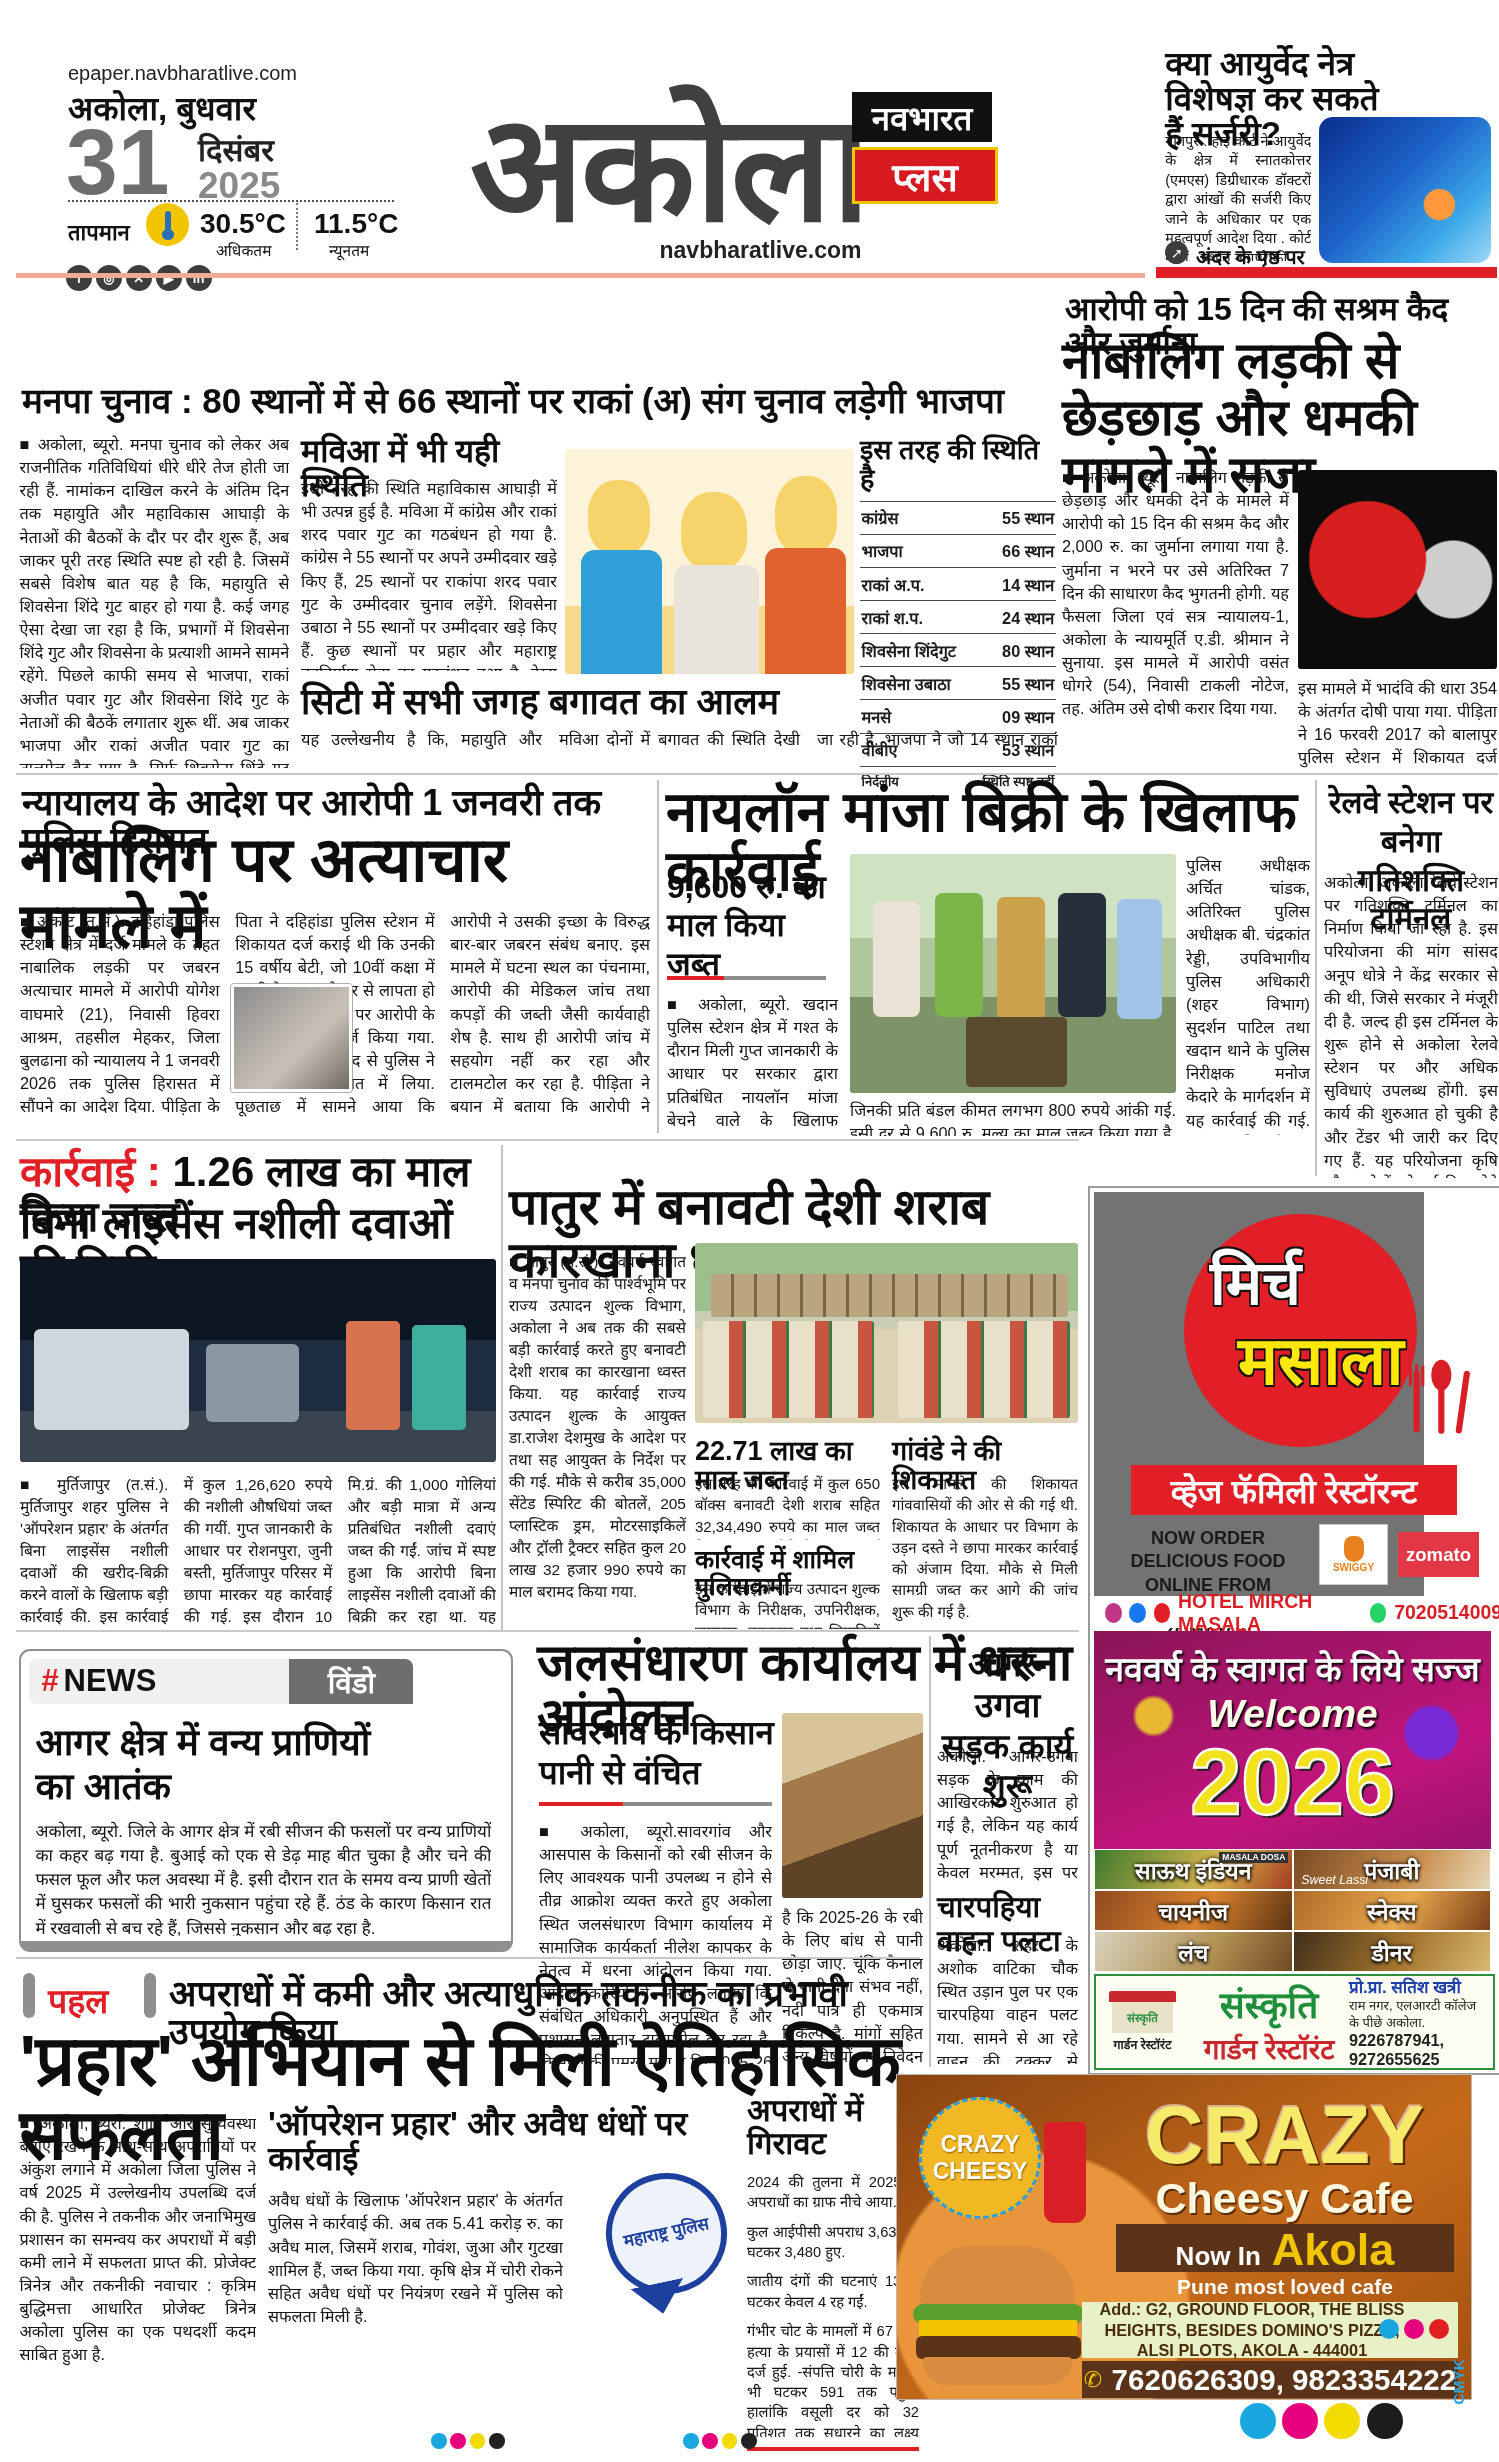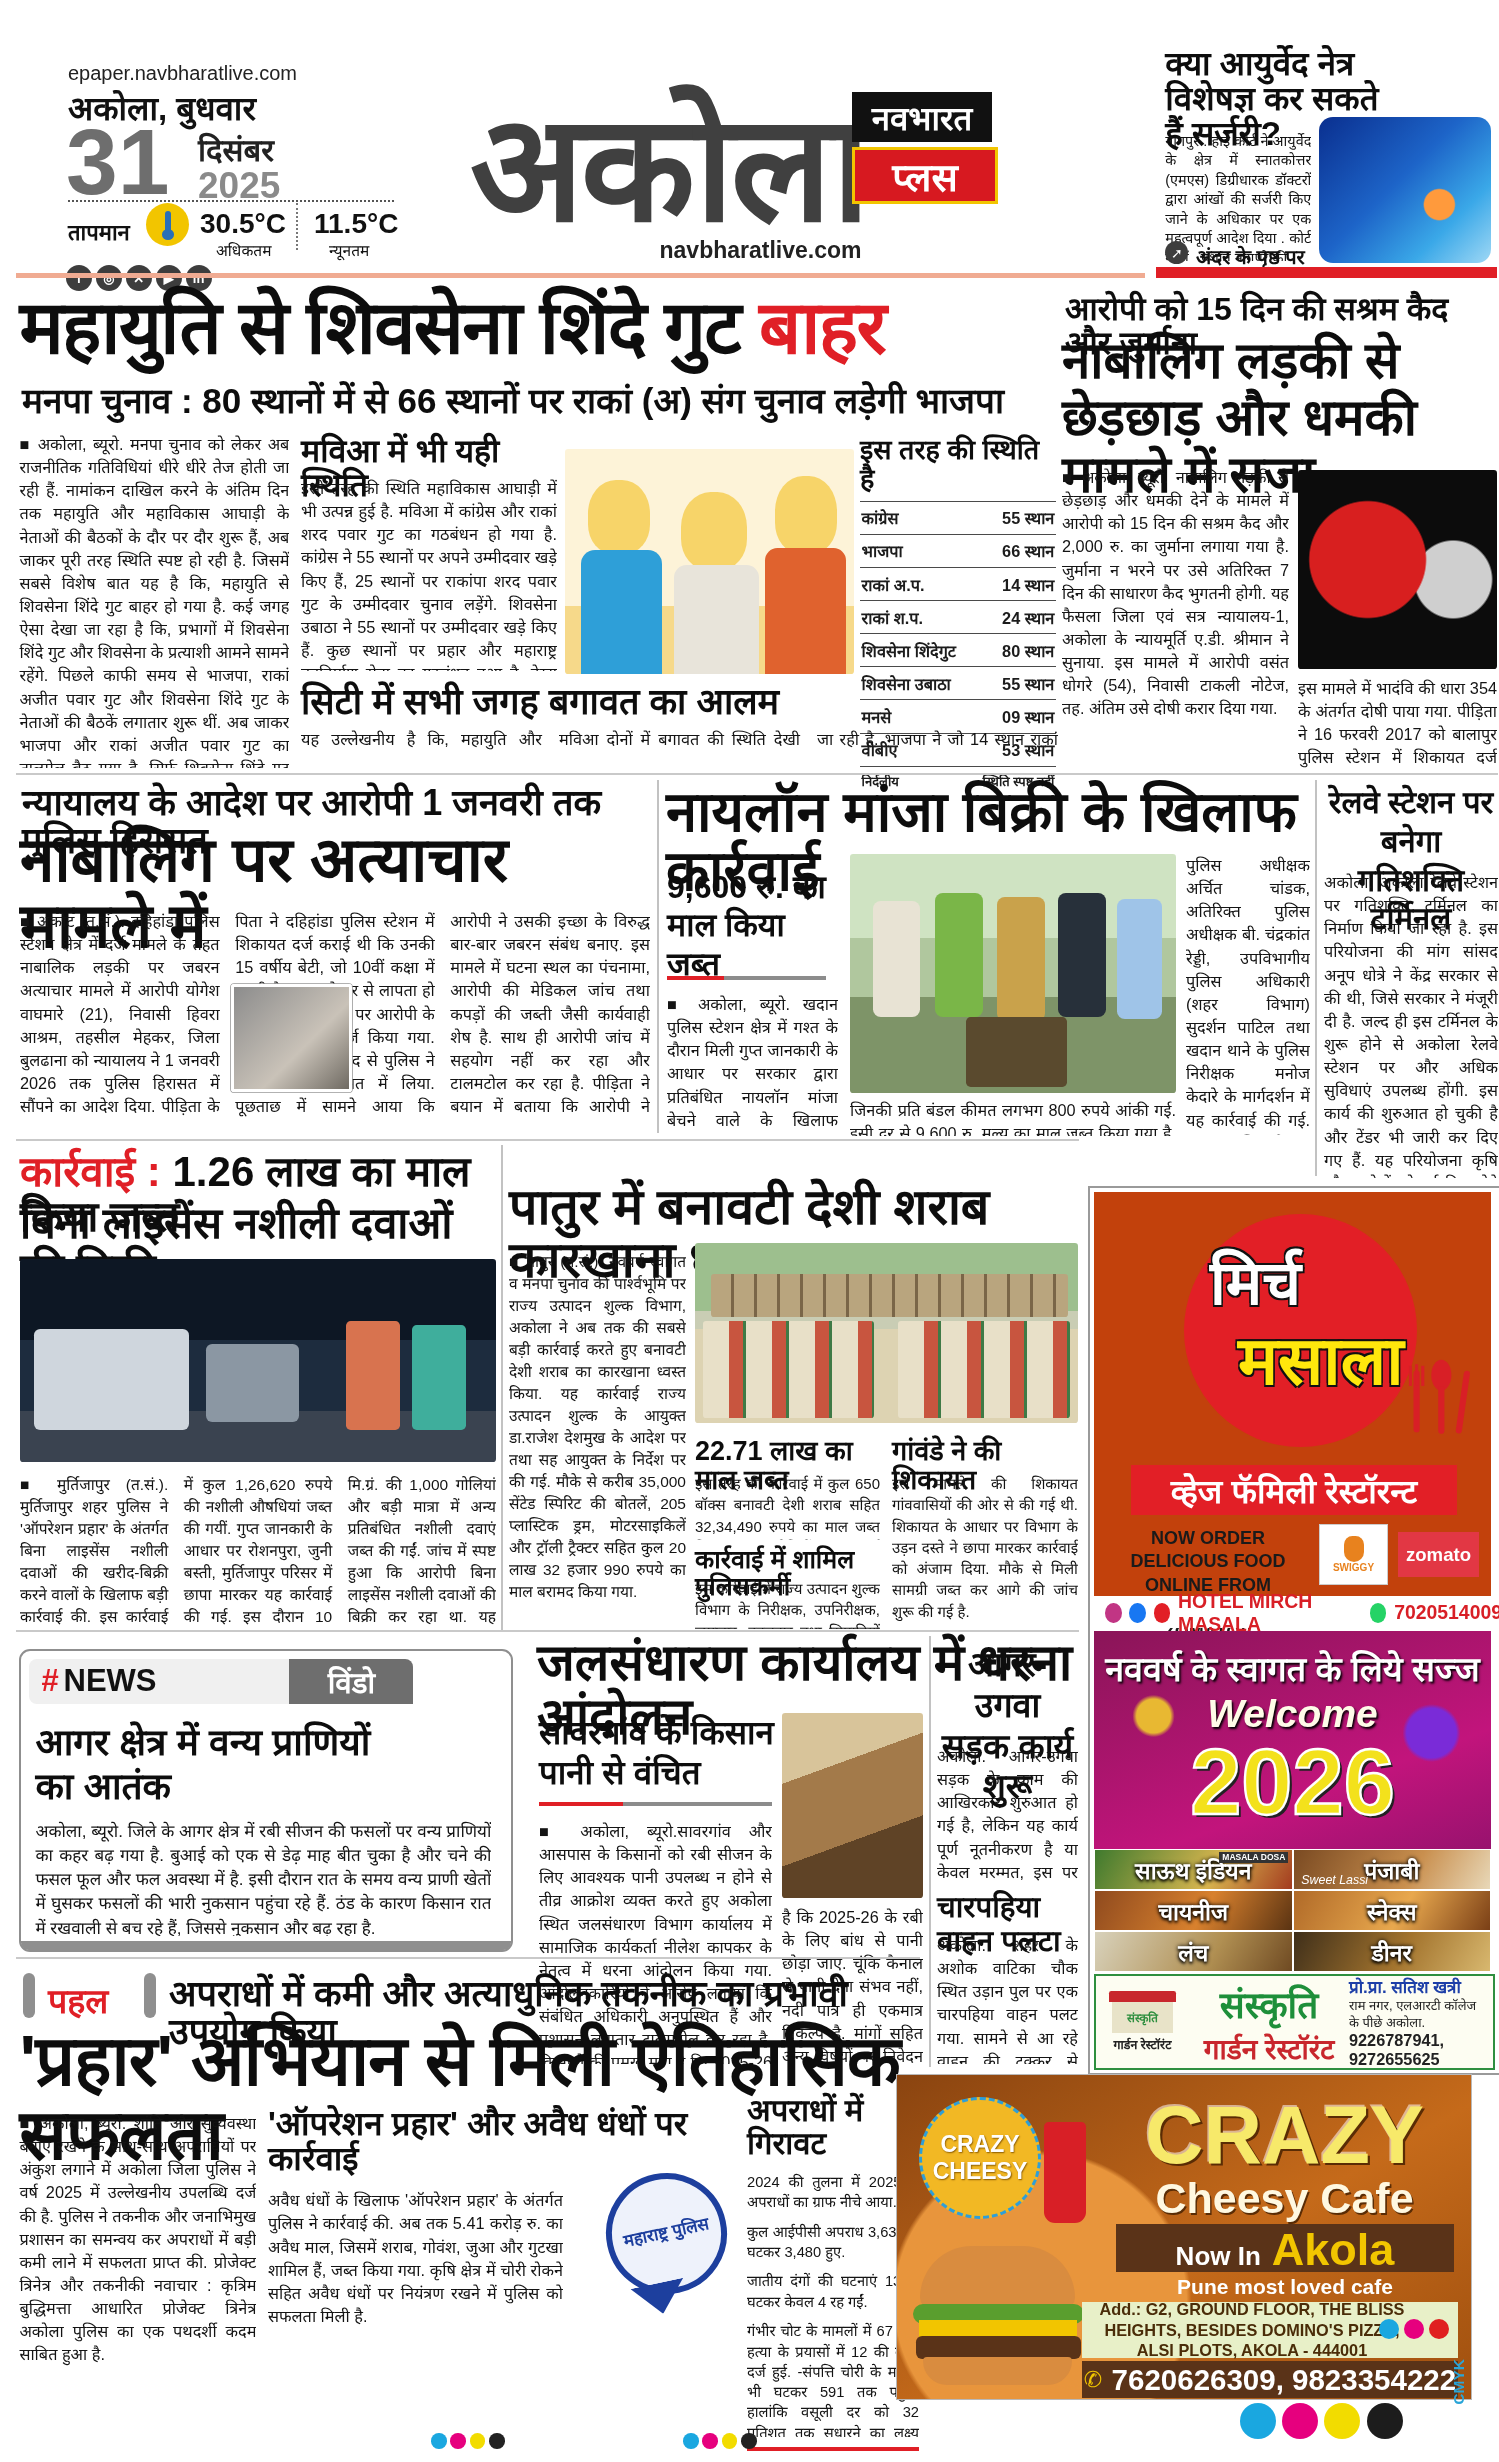--- a/index.html
+++ b/index.html
@@ -53,21 +53,20 @@
 
   <div class="abs" style="left:1156px;top:33px;width:341px;height:233px;">
     <div class="abs hl" style="left:9.3px;top:14px;width:233px;font-size:33px;">क्या आयुर्वेद नेत्र विशेषज्ञ कर सकते हैं सर्जरी?</div>
     <div class="abs" style="left:9.3px;top:99px;width:146px;height:129px;font-size:14.4px;line-height:1.35;color:#111;text-align:justify;overflow:hidden;">नागपुर . हाई कोर्ट ने आयुर्वेद के क्षेत्र में स्नातकोत्तर (एमएस) डिग्रीधारक डॉक्टरों द्वारा आंखों की सर्जरी किए जाने के अधिकार पर एक महत्वपूर्ण आदेश दिया . कोर्ट ने डॉ . प्रशांत नागपुरे की . . . . . . .</div>
     <div class="abs photo" style="left:163px;top:84px;width:172px;height:146px;border-radius:14px;background:radial-gradient(circle at 70% 60%,#ff9a3c 0 10%,transparent 11%),linear-gradient(135deg,#0a2f8f 0%,#1d64c8 45%,#3aa8e8 75%,#9fd8f5 100%);"></div>
     <div class="abs" style="left:9.3px;top:208px;width:23px;height:23px;border-radius:50%;background:#3d3d3d;color:#fff;display:flex;align-items:center;justify-content:center;font-size:14px;">➚</div>
     <div class="abs b" style="left:40px;top:210px;font-size:20px;color:#111;">अंदर के पृष्ठ पर</div>
   </div>
   <div class="abs redbar" style="left:1156px;top:267px;width:341px;height:11px;"></div>
 
-  <div class="abs hl" style="left:19.4px;top:289px;width:1040px;font-size:74px;letter-spacing:-1.6px;"><span>महायुति से शिवसेना शिंदे गुट </span><span style="color:#e01f26;">बाहर</span></div>
   <div class="abs hl" style="left:22px;top:382px;width:1032px;font-size:35px;">मनपा चुनाव :  80 स्थानों में से 66 स्थानों पर राकां (अ) संग चुनाव लड़ेगी भाजपा</div>
 
   <div class="abs body-txt" style="left:19.4px;top:433px;width:270px;height:335px;">■ अकोला, ब्यूरो. मनपा चुनाव को लेकर अब राजनीतिक गतिविधियां धीरे धीरे तेज होती जा रही हैं. नामांकन दाखिल करने के अंतिम दिन तक महायुति और महाविकास आघाड़ी के नेताओं की बैठकों के दौर पर दौर शुरू हैं, अब जाकर पूरी तरह स्थिति स्पष्ट हो रही है. जिसमें सबसे विशेष बात यह है कि, महायुति से शिवसेना शिंदे गुट बाहर हो गया है. कई जगह ऐसा देखा जा रहा है कि, प्रभागों में शिवसेना शिंदे गुट और शिवसेना के प्रत्याशी आमने सामने रहेंगे. पिछले काफी समय से भाजपा, राकां अजीत पवार गुट और शिवसेना शिंदे गुट के नेताओं की बैठकें लगातार शुरू थीं. अब जाकर भाजपा और राकां अजीत पवार गुट का तालमेल बैठ गया है. सिर्फ शिवसेना शिंदे गुट महायुति से बाहर हो गया है. भाजपा 80 स्थानों में से 66 स्थानों पर अपने उम्मीदवार खड़े कर रही है, 14 स्थान राकां अजीत पवार गुट को दिए गए हैं. इसी तरह शिवसेना शिंदे गुट ने सभी 80 स्थानों पर अपने उम्मीदवार खड़े करने का निर्णय लिया है.</div>
 
   <div class="abs hl" style="left:301px;top:435px;width:256px;font-size:32px;">मविआ में भी यही स्थिति</div>
   <div class="abs body-txt" style="left:301px;top:477px;width:256px;height:194px;">इसी तरह की स्थिति महाविकास आघाड़ी में भी उत्पन्न हुई है. मविआ में कांग्रेस और राकां शरद पवार गुट का गठबंधन हो गया है. कांग्रेस ने 55 स्थानों पर अपने उम्मीदवार खड़े किए हैं, 25 स्थानों पर राकांपा शरद पवार गुट के उम्मीदवार चुनाव लड़ेंगे. शिवसेना उबाठा ने 55 स्थानों पर उम्मीदवार खड़े किए हैं. कुछ स्थानों पर प्रहार और महाराष्ट्र नवनिर्माण सेना का गठबंधन हुआ है. देखा जाए तो नामांकन पत्र दाखिल करने के अंतिम दिन उम्मीदवारों के नाम घोषित किए गए हैं.</div>
 
   <div class="abs photo" style="left:565px;top:449px;width:289px;height:225px;background:linear-gradient(180deg,#fdf3d8 0 70%,#f6d98a 70% 100%);">
     <div class="abs" style="left:23px;top:31px;width:62px;height:74px;background:#f7d469;border-radius:45% 45% 40% 40%;"></div>
     <div class="abs" style="left:15.5px;top:101px;width:81px;height:124px;background:#2e9fd8;border-radius:14px 14px 0 0;"></div>
@@ -178,21 +177,21 @@
   </div>
   <div class="abs hl" style="left:695px;top:1437px;width:186px;font-size:27px;">22.71 लाख का माल जब्त</div>
   <div class="abs body-txt" style="left:695px;top:1473px;width:185px;height:67px;font-size:15px;">इस तरह की कार्रवाई में कुल 650 बॉक्स बनावटी देशी शराब सहित 32,34,490 रुपये का माल जब्त किया गया. आरोपियों द्वारा नववर्ष और चुनाव की पार्श्वभूमि पर बनावटी शराब की आपूर्ति किए जाने की आशंका जताई जा रही है.</div>
   <div class="abs hl" style="left:695px;top:1546px;width:186px;font-size:25px;">कार्रवाई में शामिल पुलिसकर्मी</div>
   <div class="abs body-txt" style="left:695px;top:1578px;width:185px;height:51px;font-size:15px;">इस कार्रवाई में राज्य उत्पादन शुल्क विभाग के निरीक्षक, उपनिरीक्षक, जमादार, हवलदार तथा सिपाहियों सहित उड़न दस्ते का पथक शामिल था.</div>
   <div class="abs hl" style="left:892px;top:1437px;width:186px;font-size:27px;">गांवंडे ने की शिकायत</div>
   <div class="abs body-txt" style="left:892px;top:1473px;width:186px;height:157px;font-size:15px;">इस मामले की शिकायत गांववासियों की ओर से की गई थी. शिकायत के आधार पर विभाग के उड़न दस्ते ने छापा मारकर कार्रवाई को अंजाम दिया. मौके से मिली सामग्री जब्त कर आगे की जांच शुरू की गई है.</div>
 
   <div class="abs" style="left:1088px;top:1186px;width:410px;height:885px;border:2.3px double #9a9a9a;"></div>
 
-  <div class="abs" style="left:1094px;top:1192px;width:397px;height:404px;background:#c2410c;">
+  <div class="abs" style="left:1094px;top:1192px;width:330px;height:404px;background:#737373;">
     <div class="abs" style="left:90px;top:22px;width:233px;height:233px;border-radius:50%;background:#e21f26;"></div>
     <div class="abs b" style="left:116px;top:47px;font-size:61px;color:#fff;text-shadow:1.6px 1.6px 0 #111,-1.6px -1.6px 0 #111,1.6px -1.6px 0 #111,-1.6px 1.6px 0 #111;">मिर्च</div>
     <div class="abs b" style="left:144px;top:120px;font-size:67px;color:#ffe70c;text-shadow:1.6px 1.6px 0 #111,-1.6px -1.6px 0 #111,1.6px -1.6px 0 #111,-1.6px 1.6px 0 #111;">मसाला</div>
     <svg class="abs" style="left:310px;top:163px;" width="70" height="85" viewBox="0 0 90 110">
       <rect x="12" y="20" width="8" height="80" rx="4" fill="#d81f26"></rect>
         <rect x="6" y="14" width="4" height="26" fill="#d81f26"></rect>
         <rect x="14" y="12" width="4" height="28" fill="#d81f26"></rect>
         <rect x="22" y="14" width="4" height="26" fill="#d81f26"></rect>
       <ellipse cx="48" cy="26" rx="13" ry="20" fill="#d81f26"></ellipse>
         <rect x="44" y="40" width="8" height="62" rx="4" fill="#d81f26"></rect>

